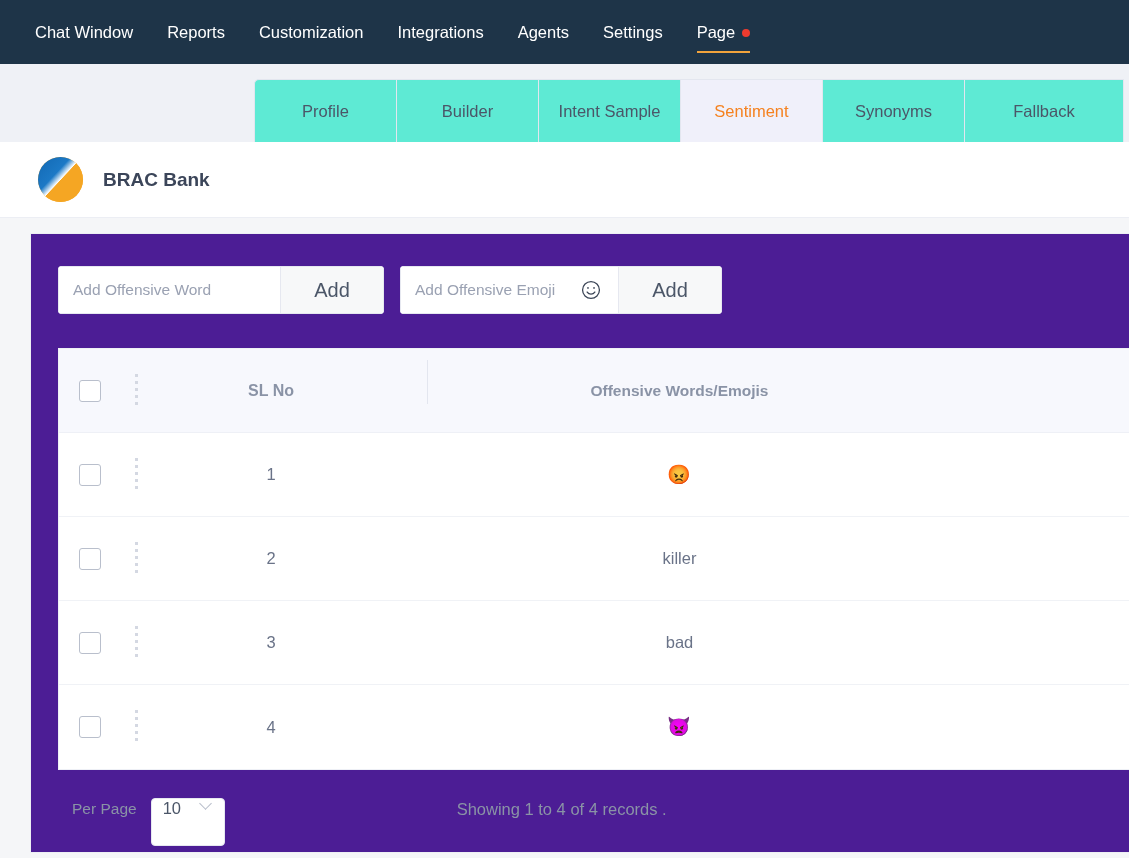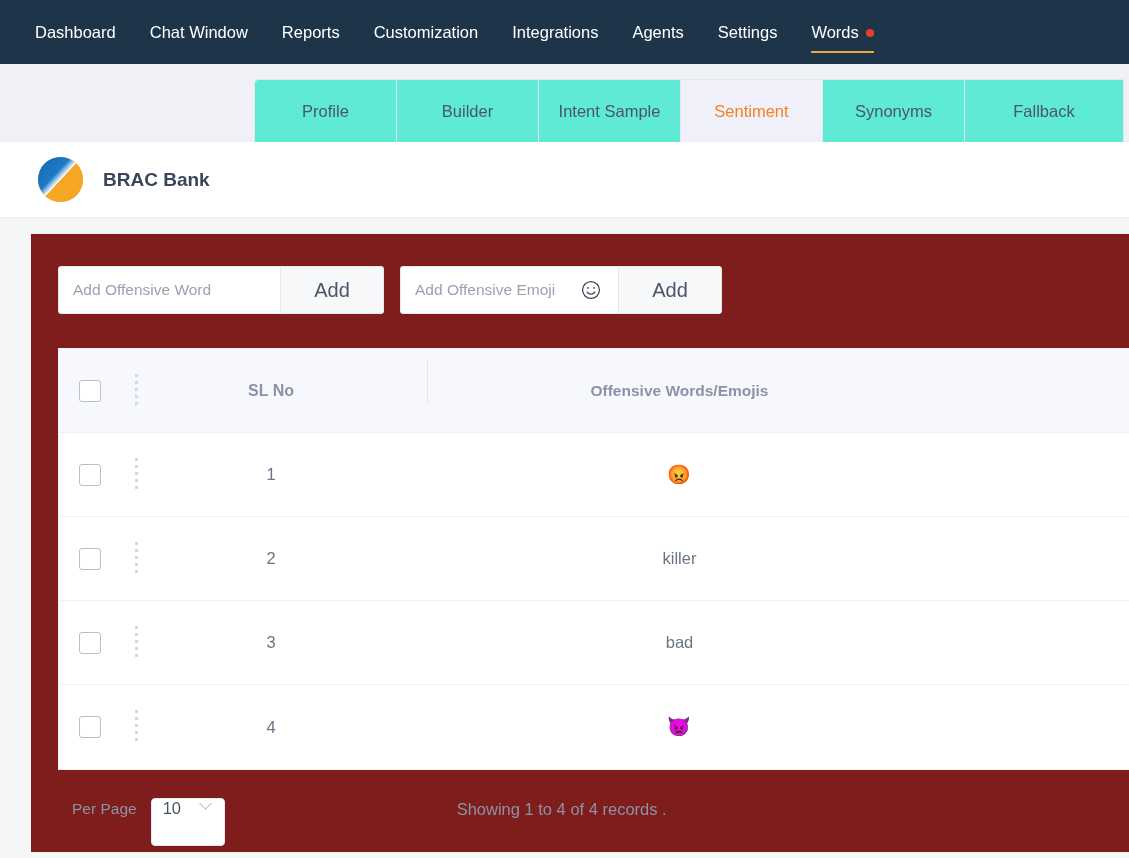--- a/index.html
+++ b/index.html
@@ -128,21 +128,21 @@
     color: #3b4559;
   }
 
   
   .page-body {
     background: #f5f6f8;
     padding: 15px 0 0 30px;
     height: 640px;
   }
   .content-card {
-    background: #7f1d1d;
+    background: #4c1d95;
     border: 1px solid #edeff4;
     border-right: none;
     min-height: 620px;
     padding: 32px 4px 0 27px;
   }
 
   
   .add-row {
     display: flex;
     align-items: center;
@@ -327,42 +327,39 @@
     margin-left: 232px;
     font-size: 16.5px;
     color: #8a93a6;
   }
 </style>
 </head>
 <body>
 
 <div class="topnav">
   <div class="topnav-item">
-    <span>Dashboard</span>
-  </div>
-  <div class="topnav-item">
     <span>Chat Window</span>
   </div>
   <div class="topnav-item">
     <span>Reports</span>
   </div>
   <div class="topnav-item">
     <span>Customization</span>
   </div>
   <div class="topnav-item">
     <span>Integrations</span>
   </div>
   <div class="topnav-item">
     <span>Agents</span>
   </div>
   <div class="topnav-item">
     <span>Settings</span>
   </div>
   <div class="topnav-item active">
-    <span>Words</span>
+    <span>Page</span>
     <span class="nav-dot"></span>
   </div>
 </div>
 
 <div class="tabstrip-wrap">
   <div class="tabstrip">
     <div class="tab">
       <span>Profile</span>
     </div>
     <div class="tab">

